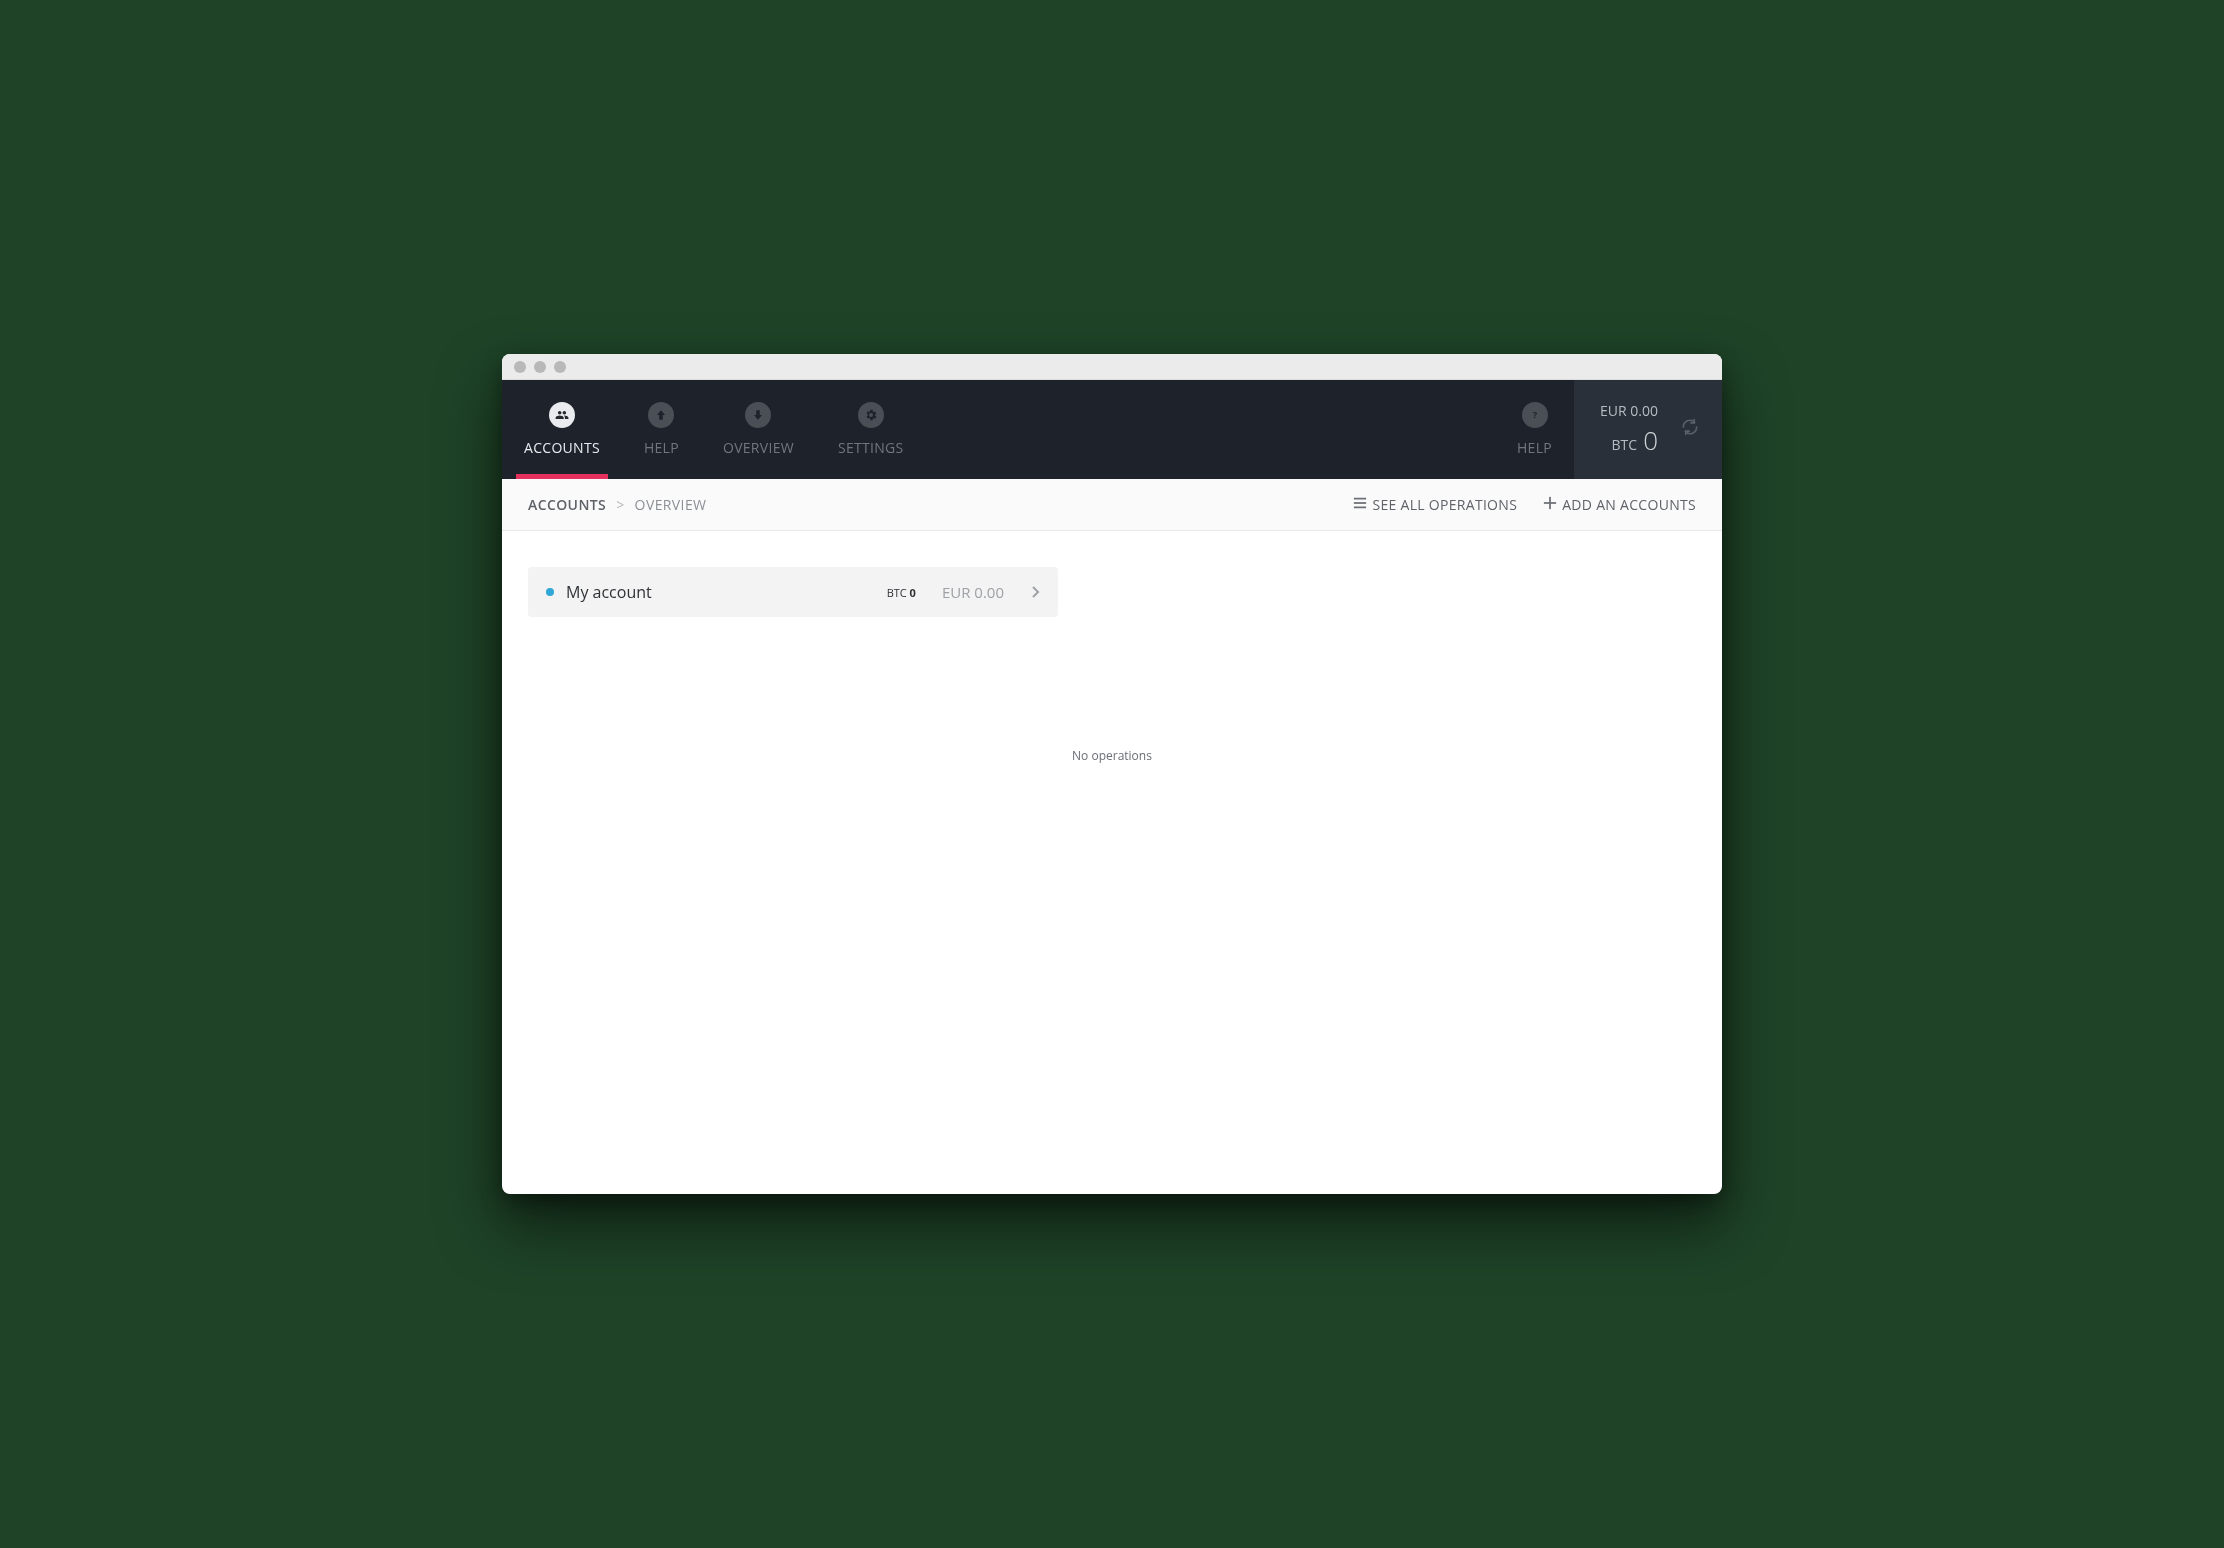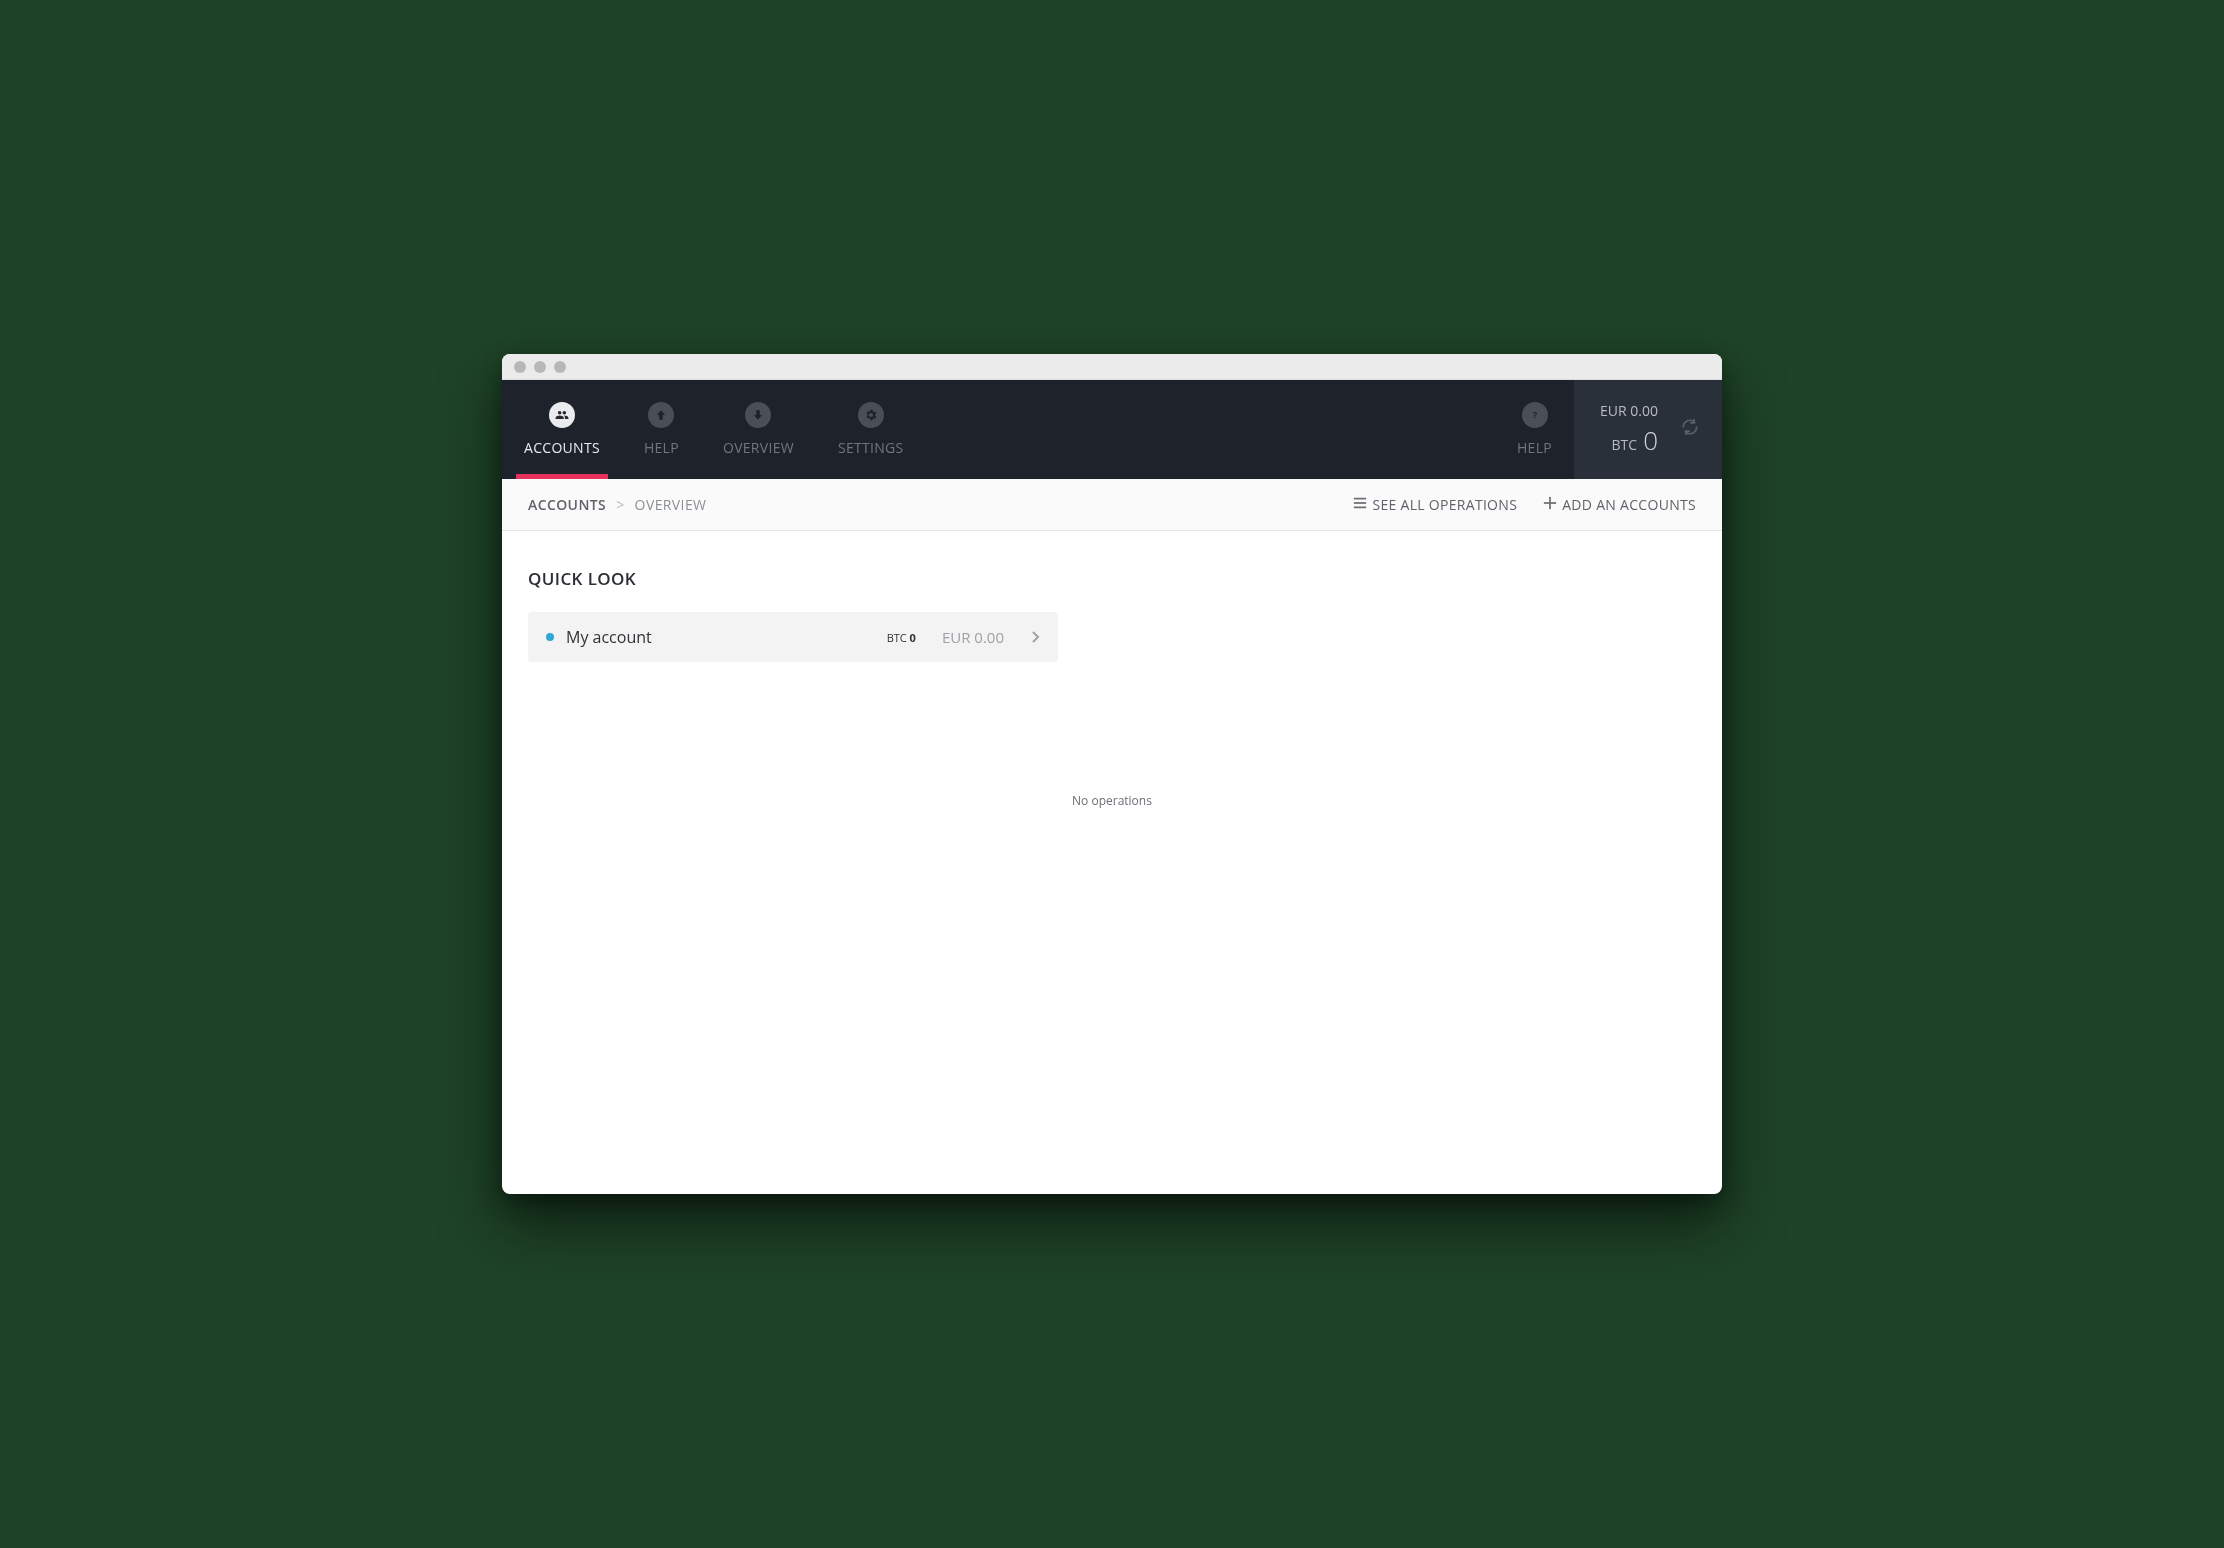--- a/index.html
+++ b/index.html
@@ -272,21 +272,20 @@
             <rect x="7" y="1" width="2" height="14"></rect>
             <rect x="1" y="7" width="14" height="2"></rect>
           </svg>
       </span>
       <span>ADD AN ACCOUNTS</span>
     </div>
   </div>
 
   <div class="content">
 
-    <div class="section-title">QUICK LOOK</div>
 
     <div class="account-card">
       <span class="dot"></span>
       <span class="name">My account</span>
       <span class="fill"></span>
       <span class="btc">
         <span>BTC</span> <b>0</b>
       </span>
       <span class="eur">
         <span>EUR</span> <span>0.00</span>

